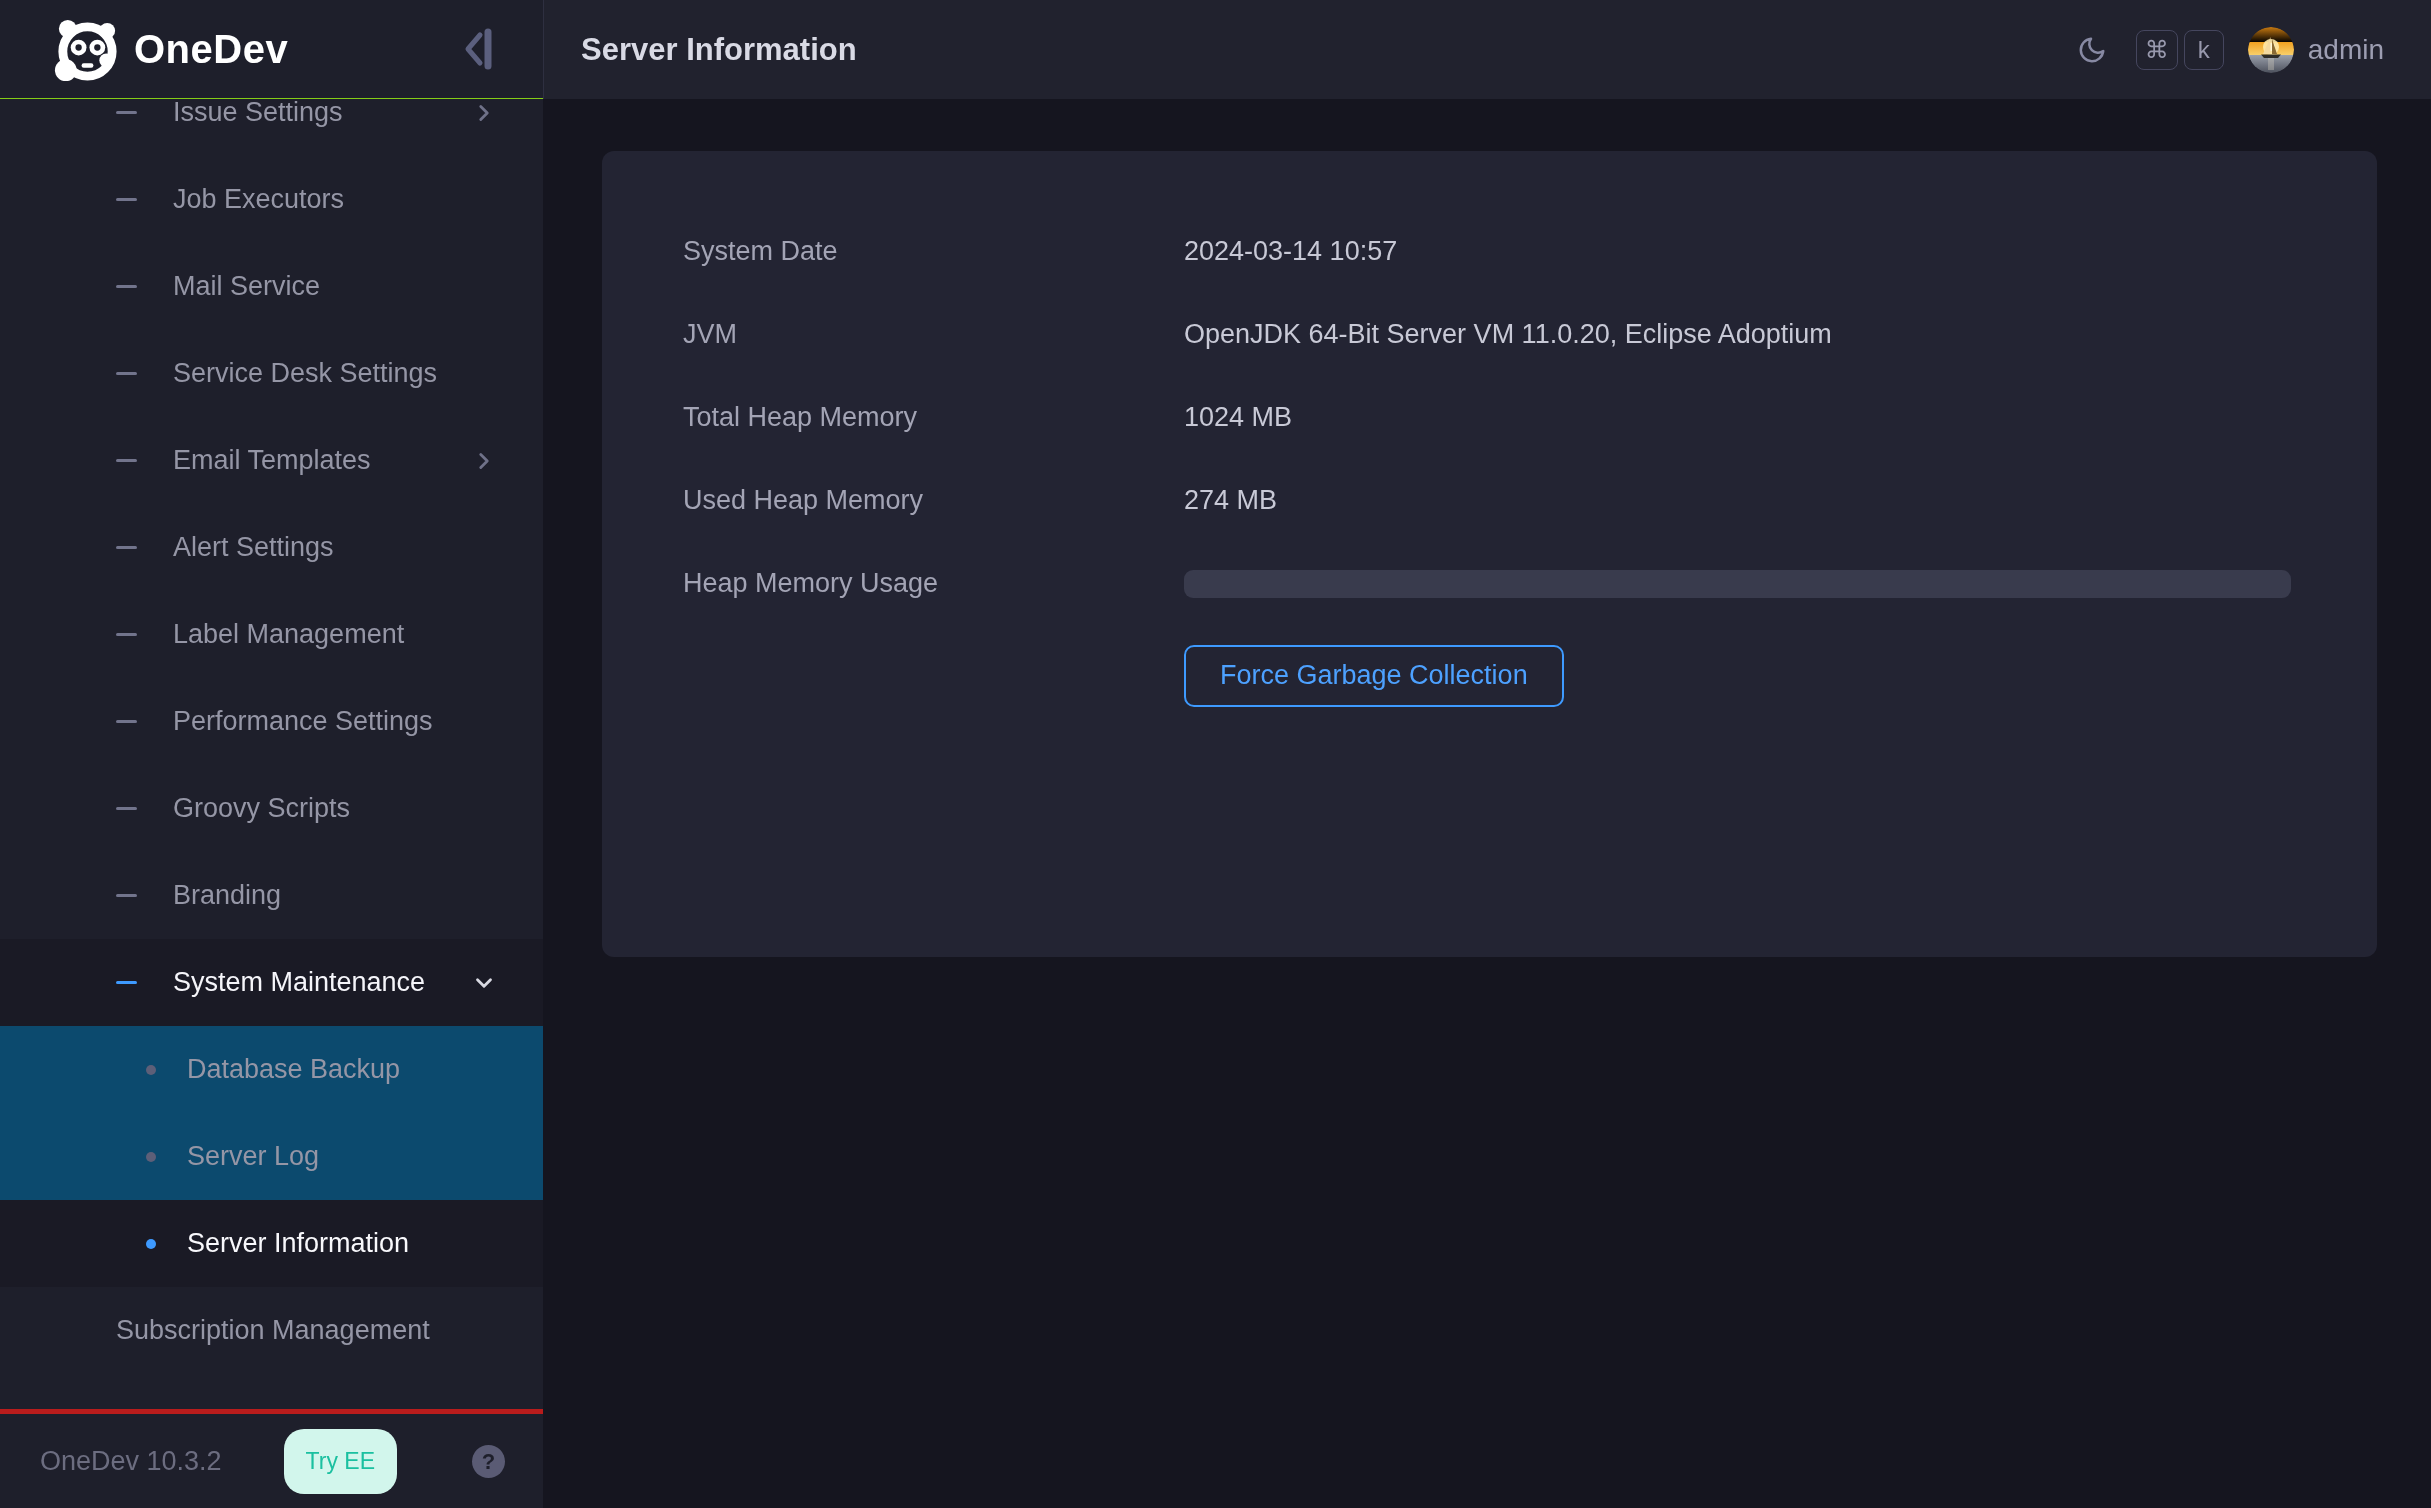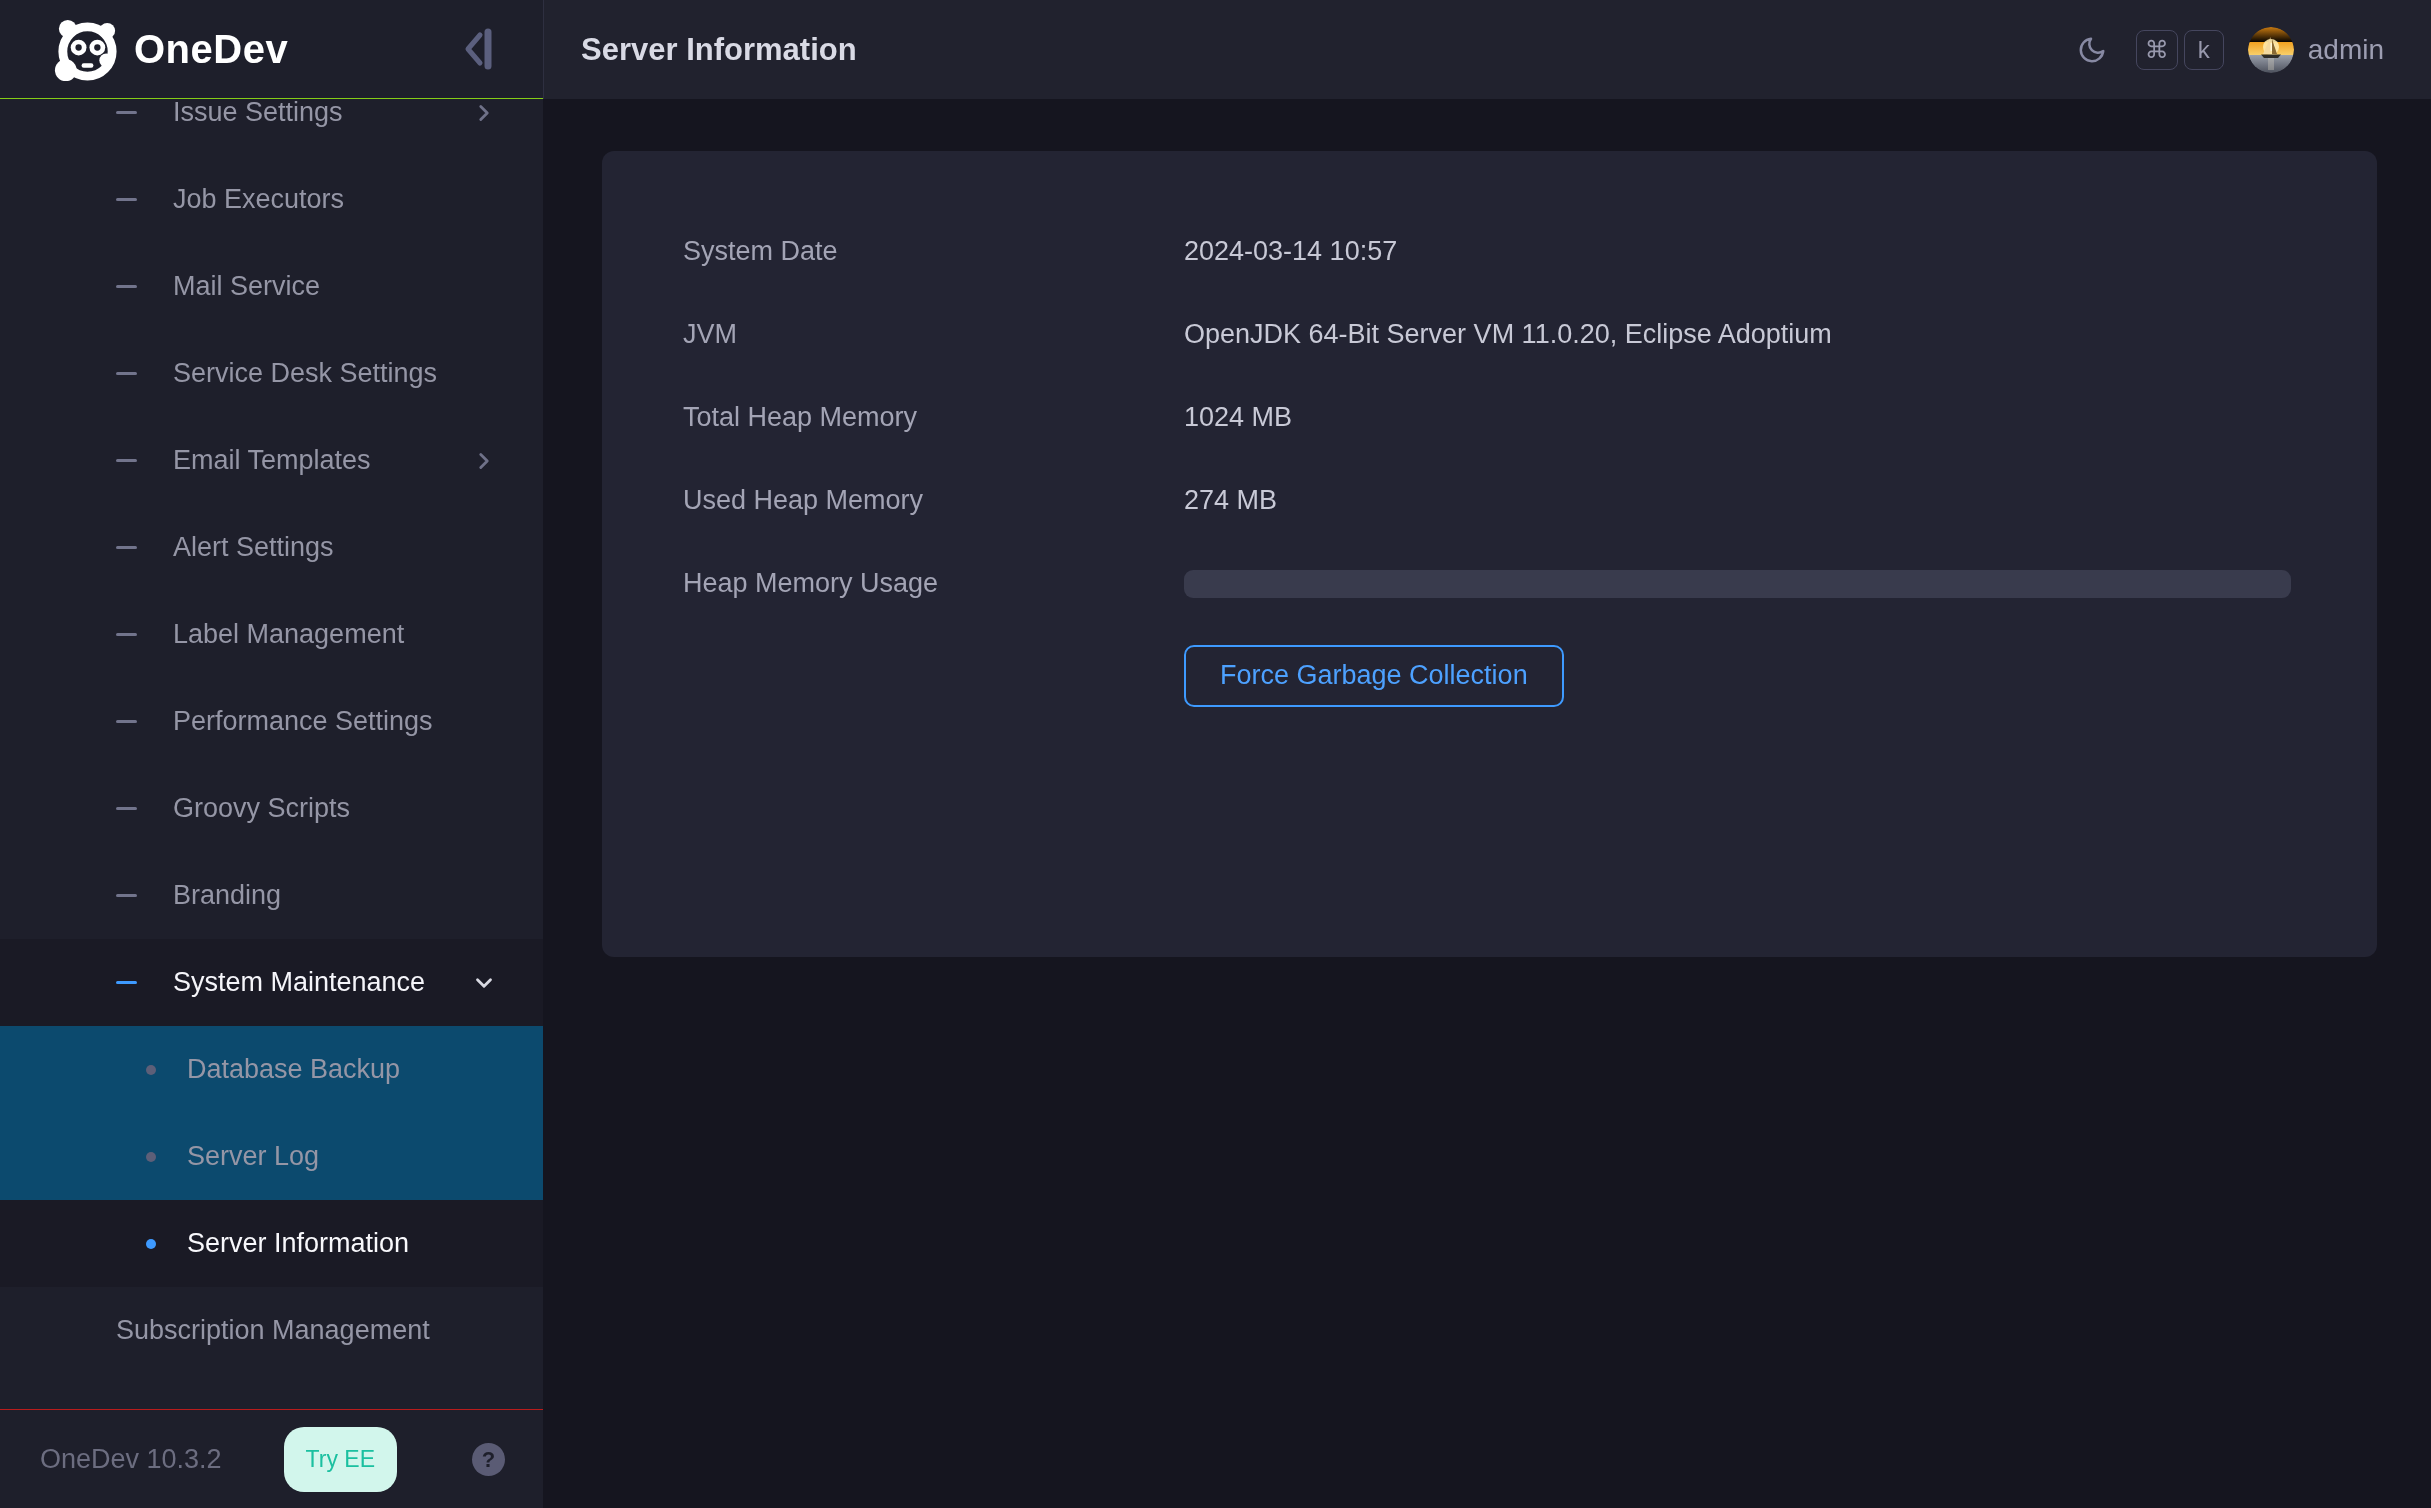--- a/index.html
+++ b/index.html
@@ -56,21 +56,21 @@
   .chev.white { stroke:#d8d9e2; }
 
   .mi.active-section { background:#1a1a25; color:#f5f5fa; }
   .mi.active-section .dash { background:#3e9aff; }
   .mi.sub { background:#0c4a6e; }
   .mi.sub.active { background:#1a1a25; color:#f8f8fc; }
   .mi.sub.active .dot { background:#3e9aff; }
 
   .side-footer {
     flex:0 0 100px; height:100px;
-    border-top:1px solid #b91c1c;
+    border-top:5px solid #b91c1c;
     display:flex; align-items:center;
     padding:0 38px 0 40px;
   }
   .version { font-size:27px; color:#6c6d80; flex:1; }
   .badge-ee {
     background:#d2f6ec; color:#1bc0a0;
     font-size:23px; font-weight:500;
     padding:19px 22px; border-radius:20px;
     cursor:pointer; margin-right:75px;
   }

